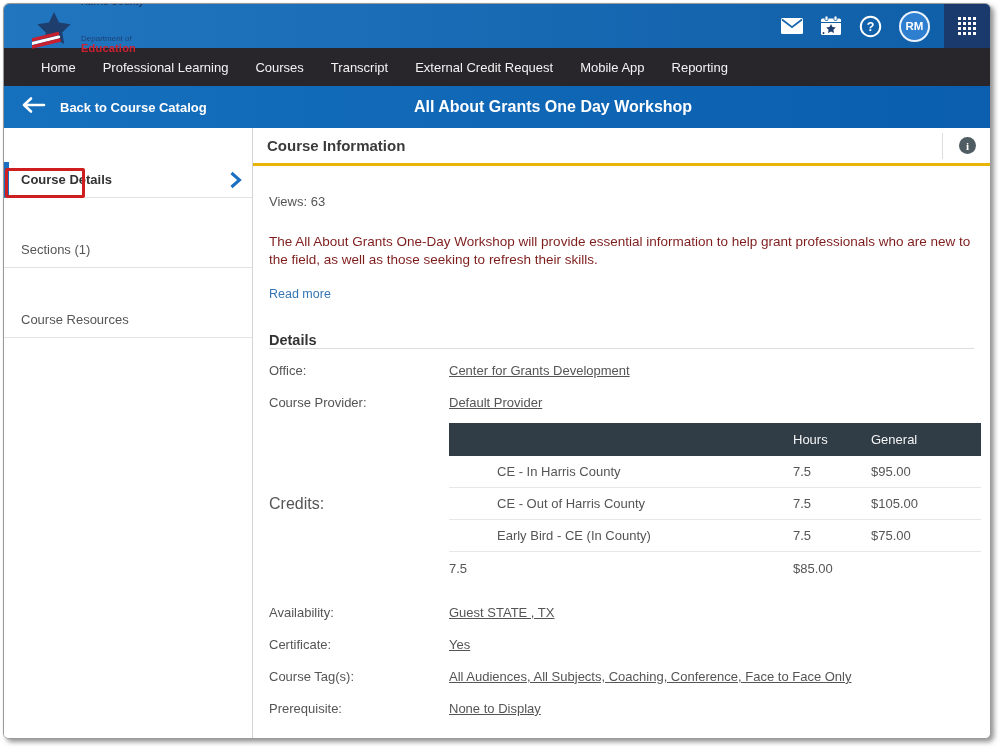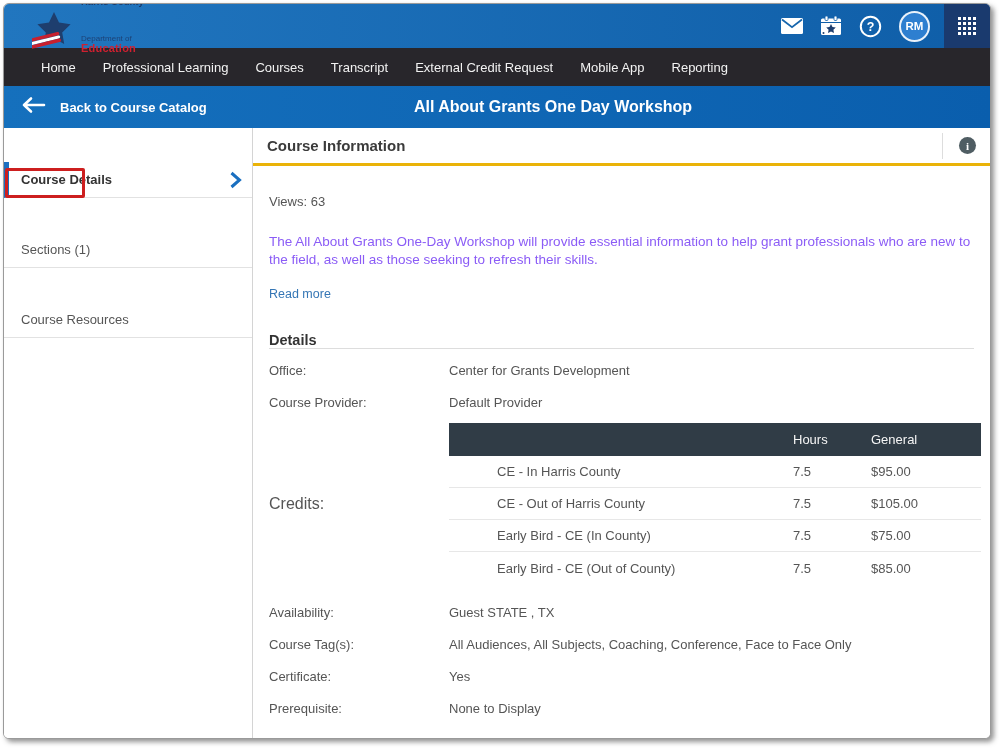--- a/index.html
+++ b/index.html
@@ -88,29 +88,29 @@
   .vdivider { width: 1px; height: 26px; background: #ddd; margin-right: 16px; }
   .info-icon {
     width: 17px; height: 17px; border-radius: 50%; background: #4f5d63;
     color: #fff; font-size: 11px; font-weight: bold; font-family: "Liberation Serif", serif;
     display: flex; align-items: center; justify-content: center; cursor: pointer;
   }
   .info-icon::after { content: "i"; }
 
   .panel-body { padding: 14px 16px 0 16px; overflow: hidden; }
   .views-line { font-size: 13px; color: #555; margin-top: 14px; }
-  .description { font-size: 13.5px; color: #8b5cf6; line-height: 1.35; max-width: 706px; margin-top: 24px; }
+  .description { font-size: 13.5px; color: #7f1d1d; line-height: 1.35; max-width: 706px; margin-top: 24px; }
   .read-more { font-size: 12.5px; color: #3576b5; cursor: pointer; display: inline-block; margin-top: 18px; }
 
   .details-heading { font-size: 14.5px; font-weight: bold; color: #333; margin-top: 30px; padding-bottom: 0; border-bottom: 1px solid #ddd; }
 
   .field-row { display: grid; grid-template-columns: 180px 1fr; align-items: center; min-height: 32px; font-size: 13px; color: #555; }
   .field-row.first { margin-top: 5px; }
   .field-label { color: #555; }
-  .field-value { color: #555; }
+  .field-value { color: #555; text-decoration: underline; }
 
   .credits-row { display: grid; grid-template-columns: 180px 1fr; align-items: center; margin: 5px 0 8px 0; }
 
   .credits-table { width: 532px; font-size: 13px; color: #555; }
   .ct-header {
     background: #303c46; color: #f5f5f5; height: 33px;
     display: grid; grid-template-columns: 1fr 78px 110px; align-items: center;
   }
   .ct-row { display: grid; grid-template-columns: 1fr 78px 110px; align-items: center; height: 32px; border-bottom: 1px solid #e7e7e7; background: #fff; }
   .ct-row:last-child { border-bottom: none; }
@@ -275,39 +275,38 @@
               <span class="ct-name">CE - Out of Harris County</span>
               <span>7.5</span>
               <span>$105.00</span>
             </div>
             <div class="ct-row">
               <span class="ct-name">Early Bird - CE (In County)</span>
               <span>7.5</span>
               <span>$75.00</span>
             </div>
             <div class="ct-row">
-              <span class="ct-name">Early Bird - CE (Out of County)</span>
               <span>7.5</span>
               <span>$85.00</span>
             </div>
           </div>
         </div>
 
         <div class="group2">
           <div class="field-row">
             <span class="field-label">Availability:</span>
             <span class="field-value">Guest STATE , TX</span>
           </div>
           <div class="field-row">
+            <span class="field-label">Certificate:</span>
+            <span class="field-value">Yes</span>
+          </div>
+          <div class="field-row">
             <span class="field-label">Course Tag(s):</span>
             <span class="field-value">All Audiences, All Subjects, Coaching, Conference, Face to Face Only</span>
-          </div>
-          <div class="field-row">
-            <span class="field-label">Certificate:</span>
-            <span class="field-value">Yes</span>
           </div>
           <div class="field-row">
             <span class="field-label">Prerequisite:</span>
             <span class="field-value">None to Display</span>
           </div>
         </div>
       </div>
     </div>
   </div>
 </div>

